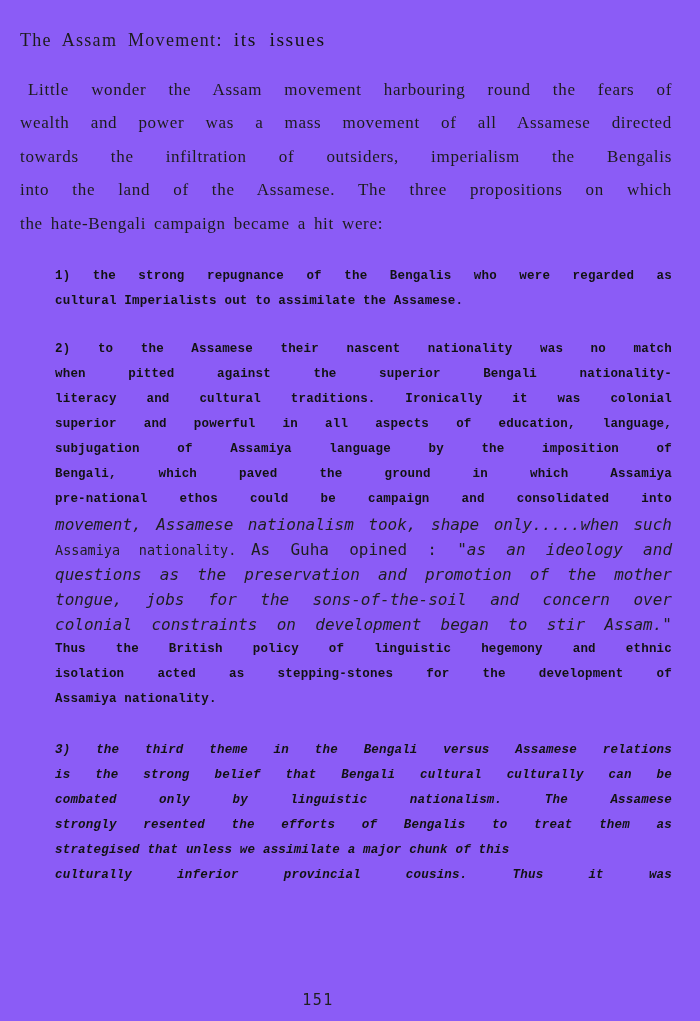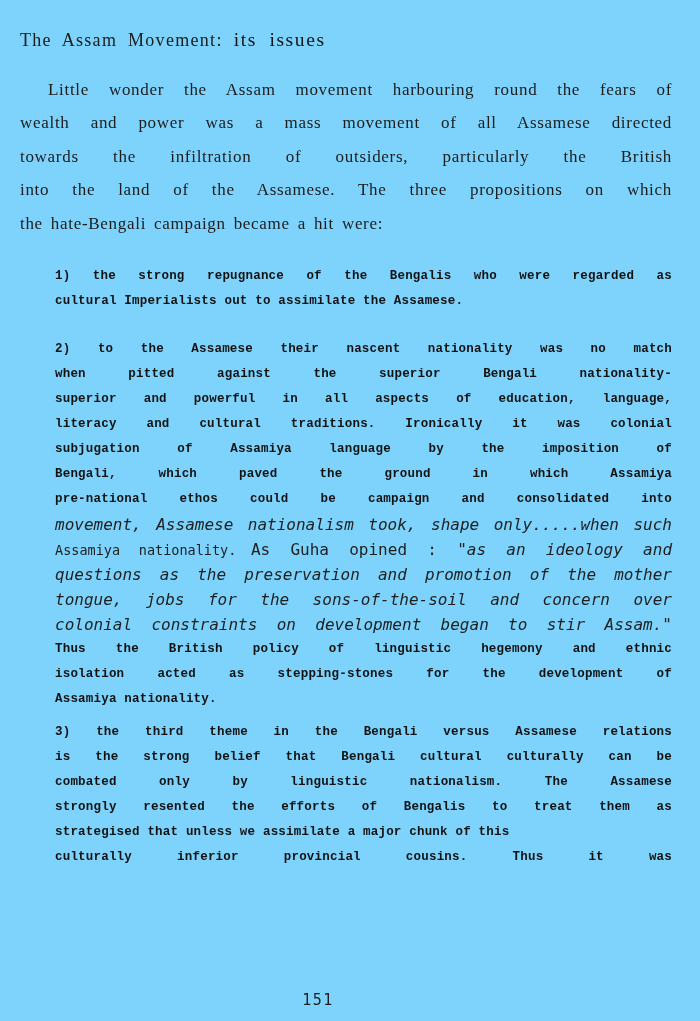--- a/index.html
+++ b/index.html
@@ -4,21 +4,21 @@
 <style>
   html, body { margin: 0; padding: 0; }
   body {
     width: 700px; height: 1021px;
     background: #ffffff;
     font-family: "Liberation Serif", serif;
   }
   .page {
     position: relative;
     width: 700px; height: 1021px;
-    background: #7dd3fc;
+    background: #8b5cf6;
     color: #1a1a1a;
     overflow: hidden;
   }
 
   
   .title { position: absolute; left: 20px; top: 29px; white-space: nowrap; }
   .title-main {
     font-family: "Liberation Serif", serif;
     font-size: 18px; letter-spacing: 1.3px; word-spacing: 5px; color: #1c1c1c;
   }
@@ -28,31 +28,31 @@
     margin-left: 7px; color: #141414;
   }
 
   
   .intro {
     position: absolute; left: 20px; top: 73px; width: 652px;
     font-family: "Liberation Serif", serif;
     font-size: 17px; line-height: 33.4px;
     letter-spacing: 0.7px; word-spacing: 3px; color: #1c1c1c;
   }
-  .intro .line.first { text-indent: 8px; margin-left: 20px; }
+  .intro .line.first { text-indent: 8px; }
 
   
   .jl { text-align: justify; text-align-last: justify; }
   .jl.last { text-align-last: left; }
 
   
   .block { position: absolute; left: 55px; width: 617px; }
   .block-1 { top: 264px; }
   .block-2 { top: 337px; }
-  .block-3 { top: 720px; }
+  .block-3 { top: 738px; font-style: italic; }
   .mono-row { height: 25px; line-height: 25px; overflow: visible; }
   .mono-row.small {
     font-family: "Liberation Mono", monospace;
     font-weight: 700; font-size: 12.5px;
     letter-spacing: 0.2px; color: #121212;
   }
   .quote-line {
     font-family: "DejaVu Sans Mono", monospace;
     font-style: italic; font-size: 16px; color: #1f1f1f;
   }
@@ -83,35 +83,35 @@
 <div class="page">
 
   <div class="title">
     <span class="title-main">The Assam Movement:</span>
     <span class="title-sub">its issues</span>
   </div>
 
   <div class="intro">
     <div class="line first jl">Little wonder the Assam movement harbouring round the fears of</div>
     <div class="line jl">wealth and power was a mass movement of all Assamese directed</div>
-    <div class="line jl">towards the infiltration of outsiders, particularly the British</div>
+    <div class="line jl">towards the infiltration of outsiders, imperialism the Bengalis</div>
     <div class="line jl">into the land of the Assamese. The three propositions on which</div>
     <div class="line jl last">the hate-Bengali campaign became a hit were:</div>
   </div>
 
   <div class="block block-1">
     <div class="mono-row small jl">1) the strong repugnance of the Bengalis who were regarded as</div>
     <div class="mono-row small jl last">cultural Imperialists out to assimilate the Assamese.</div>
   </div>
 
   <div class="block block-2">
     <div class="mono-row small jl">2) to the Assamese their nascent nationality was no match</div>
     <div class="mono-row small jl">when pitted against the superior Bengali nationality-</div>
+    <div class="mono-row small jl">literacy and cultural traditions. Ironically it was colonial</div>
     <div class="mono-row small jl">superior and powerful in all aspects of education, language,</div>
-    <div class="mono-row small jl">literacy and cultural traditions. Ironically it was colonial</div>
     <div class="mono-row small jl">subjugation of Assamiya language by the imposition of</div>
     <div class="mono-row small jl">Bengali, which paved the ground in which Assamiya</div>
     <div class="mono-row small jl">pre-national ethos could be campaign and consolidated into</div>
     <div class="mono-row quote-line jl">movement, Assamese nationalism took, shape only.....when such</div>
     <div class="mono-row jl"><span class="seg-small">Assamiya nationality.</span> <span class="seg-upright">As Guha opined : "</span><span class="seg-italic">as an ideology and</span></div>
     <div class="mono-row quote-line jl">questions as the preservation and promotion of the mother</div>
     <div class="mono-row quote-line jl">tongue, jobs for the sons-of-the-soil and concern over</div>
     <div class="mono-row quote-line jl">colonial constraints on development began to stir Assam."</div>
     <div class="mono-row small jl">Thus the British policy of linguistic hegemony and ethnic</div>
     <div class="mono-row small jl">isolation acted as stepping-stones for the development of</div>

